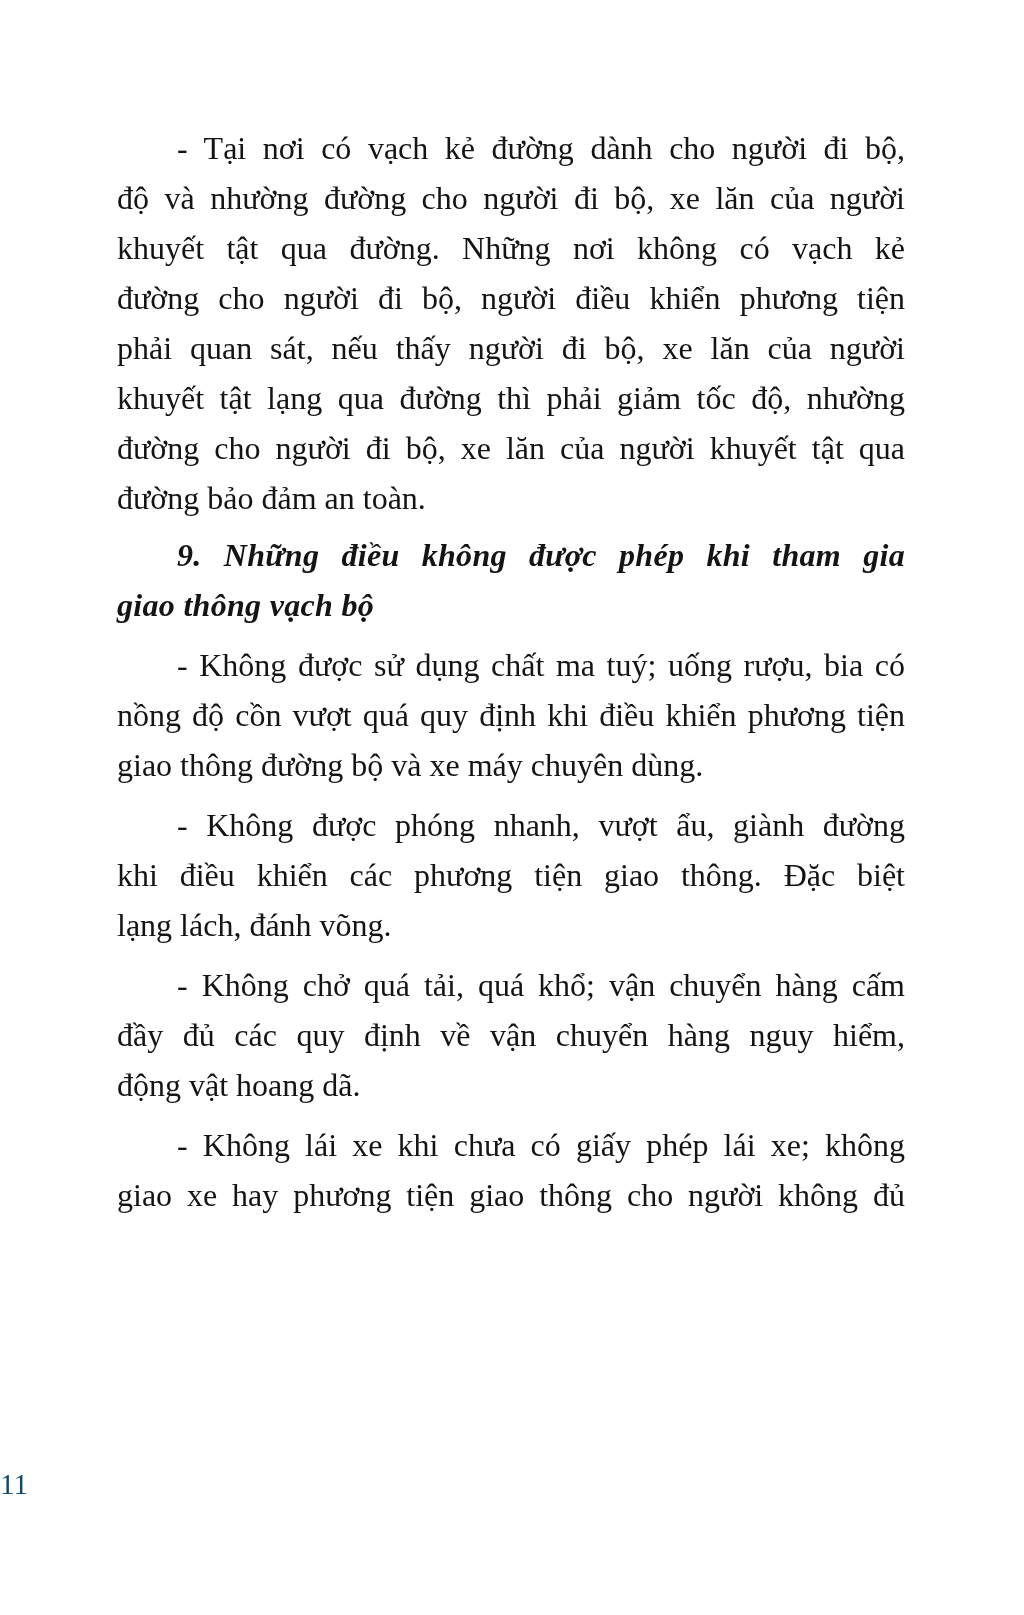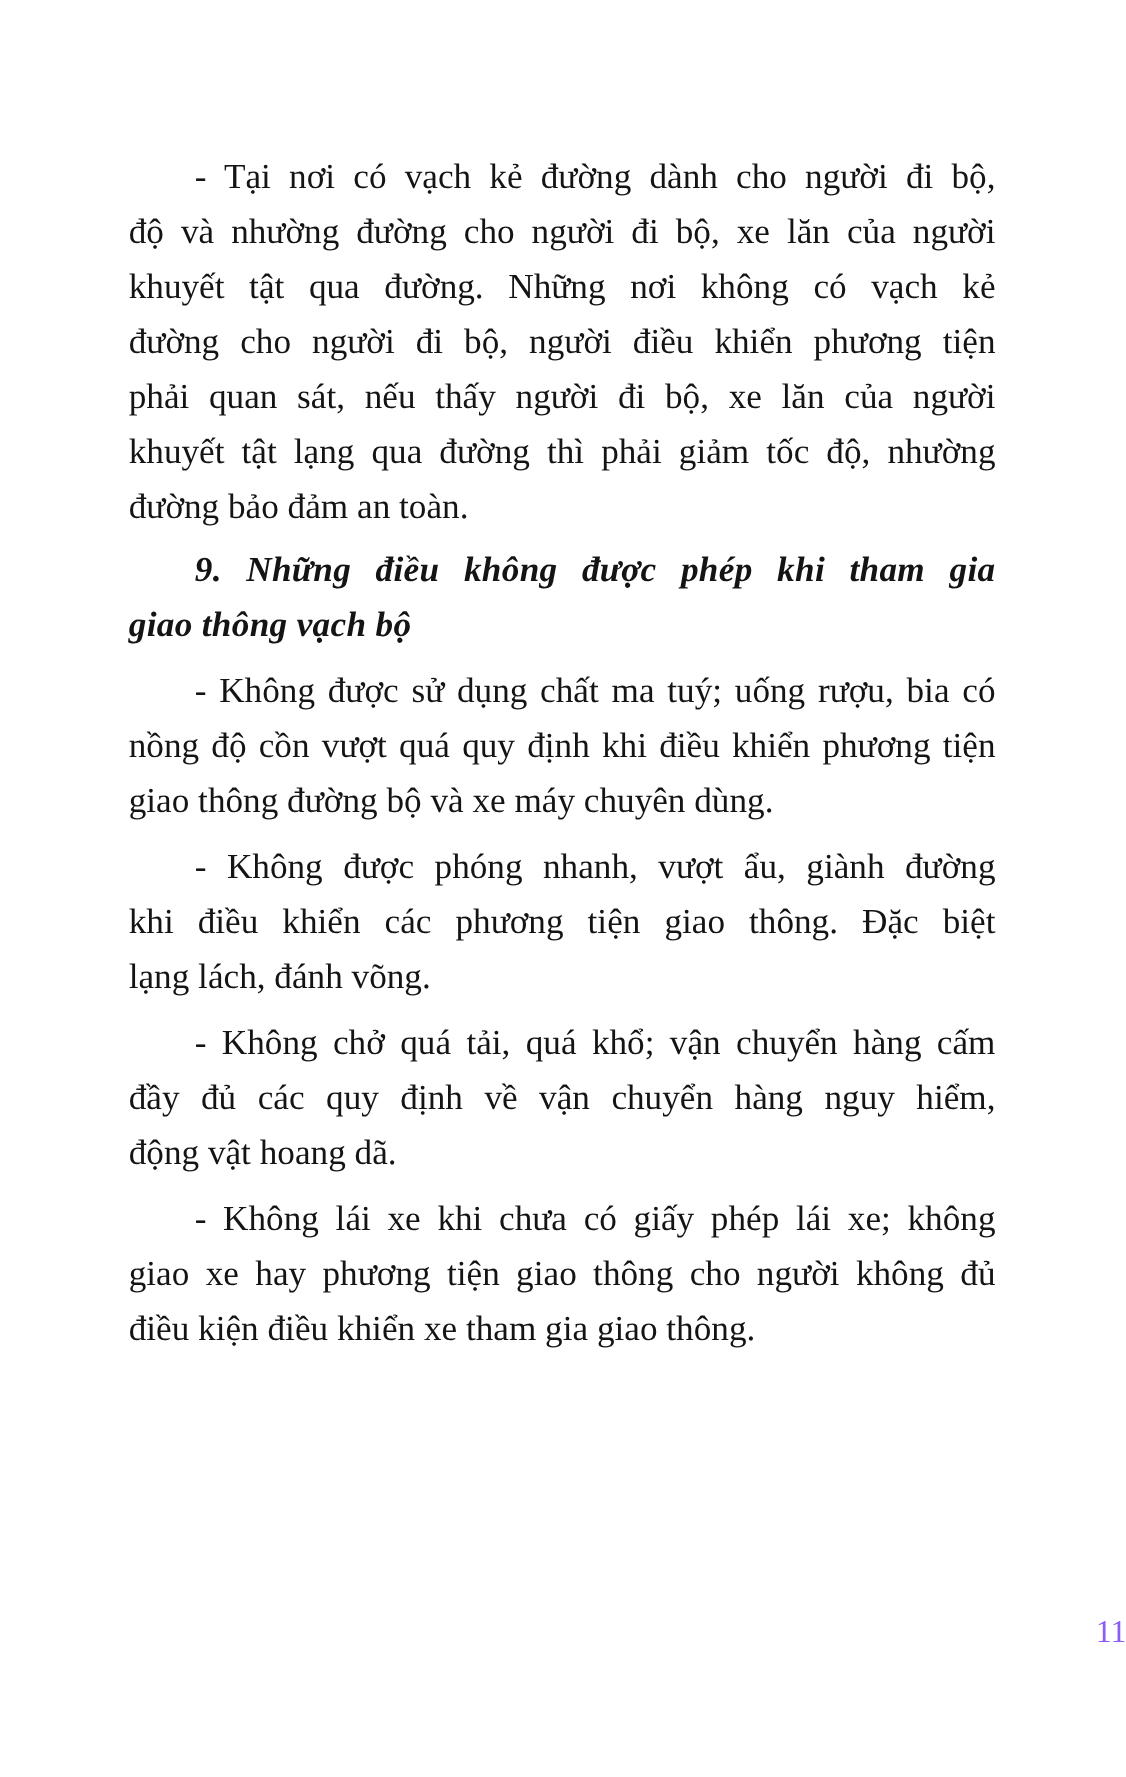--- a/index.html
+++ b/index.html
@@ -15,21 +15,21 @@
     overflow: hidden;
   }
   .page {
     position: absolute;
     inset: 0;
     background: #ffffff;
   }
   .text-area {
     position: absolute;
     left: 117px;
-    top: 135px;
+    top: 123px;
     width: 788px;
   }
   .block + .block { margin-top: 10px; }
   .block.heading { margin-top: 7px; }
   .line {
     font-size: 32px;
     line-height: 50px;
     text-align: justify;
     text-align-last: justify;
     white-space: normal;
@@ -39,38 +39,39 @@
   .heading .line {
     font-weight: bold;
     font-style: italic;
     letter-spacing: 0.3px;
   }
   .page-number {
     position: absolute;
     top: 1466px;
     left: 0;
     width: 100%;
-    text-align: right;
+    text-align: left;
     font-size: 29px;
     line-height: 36px;
-    color: #8b5cf6;
+    color: #0c4a6e;
   }
 </style>
 </head>
 <body>
 
 <div class="page">
   <div class="text-area">
       <div class="block paragraph">
         <div class="line first">- Tại nơi có vạch kẻ đường dành cho người đi bộ,</div>
         <div class="line">độ và nhường đường cho người đi bộ, xe lăn của người</div>
         <div class="line">khuyết tật qua đường. Những nơi không có vạch kẻ</div>
         <div class="line">đường cho người đi bộ, người điều khiển phương tiện</div>
         <div class="line">phải quan sát, nếu thấy người đi bộ, xe lăn của người</div>
         <div class="line">khuyết tật lạng qua đường thì phải giảm tốc độ, nhường</div>
+        <div class="line">đường cho người đi bộ, xe lăn của người khuyết tật qua</div>
         <div class="line last">đường bảo đảm an toàn.</div>
       </div>
       <div class="block heading">
         <div class="line first">9. Những điều không được phép khi tham gia</div>
         <div class="line last">giao thông vạch bộ</div>
       </div>
       <div class="block paragraph">
         <div class="line first">- Không được sử dụng chất ma tuý; uống rượu, bia có</div>
         <div class="line">nồng độ cồn vượt quá quy định khi điều khiển phương tiện</div>
         <div class="line last">giao thông đường bộ và xe máy chuyên dùng.</div>
@@ -81,17 +82,16 @@
         <div class="line last">lạng lách, đánh võng.</div>
       </div>
       <div class="block paragraph">
         <div class="line first">- Không chở quá tải, quá khổ; vận chuyển hàng cấm</div>
         <div class="line">đầy đủ các quy định về vận chuyển hàng nguy hiểm,</div>
         <div class="line last">động vật hoang dã.</div>
       </div>
       <div class="block paragraph">
         <div class="line first">- Không lái xe khi chưa có giấy phép lái xe; không</div>
         <div class="line">giao xe hay phương tiện giao thông cho người không đủ</div>
-        <div class="line last">điều kiện điều khiển xe tham gia giao thông.</div>
       </div>
     </div>
   <div class="page-number">11</div>
 </div>
 
 </body></html>

